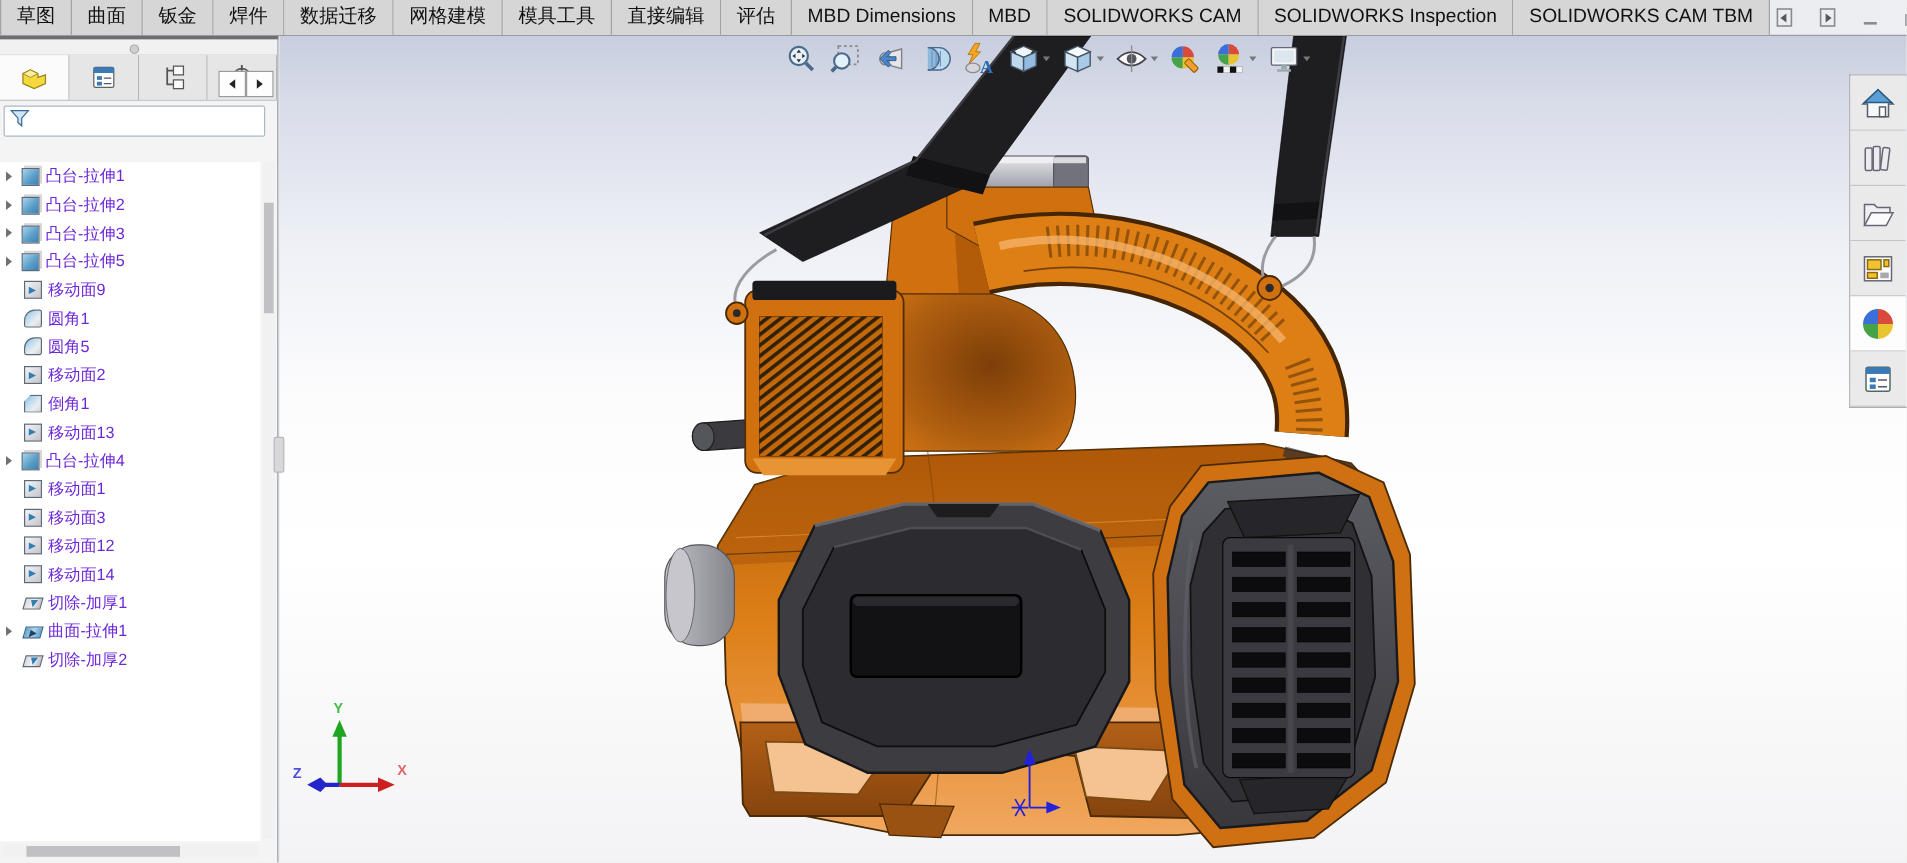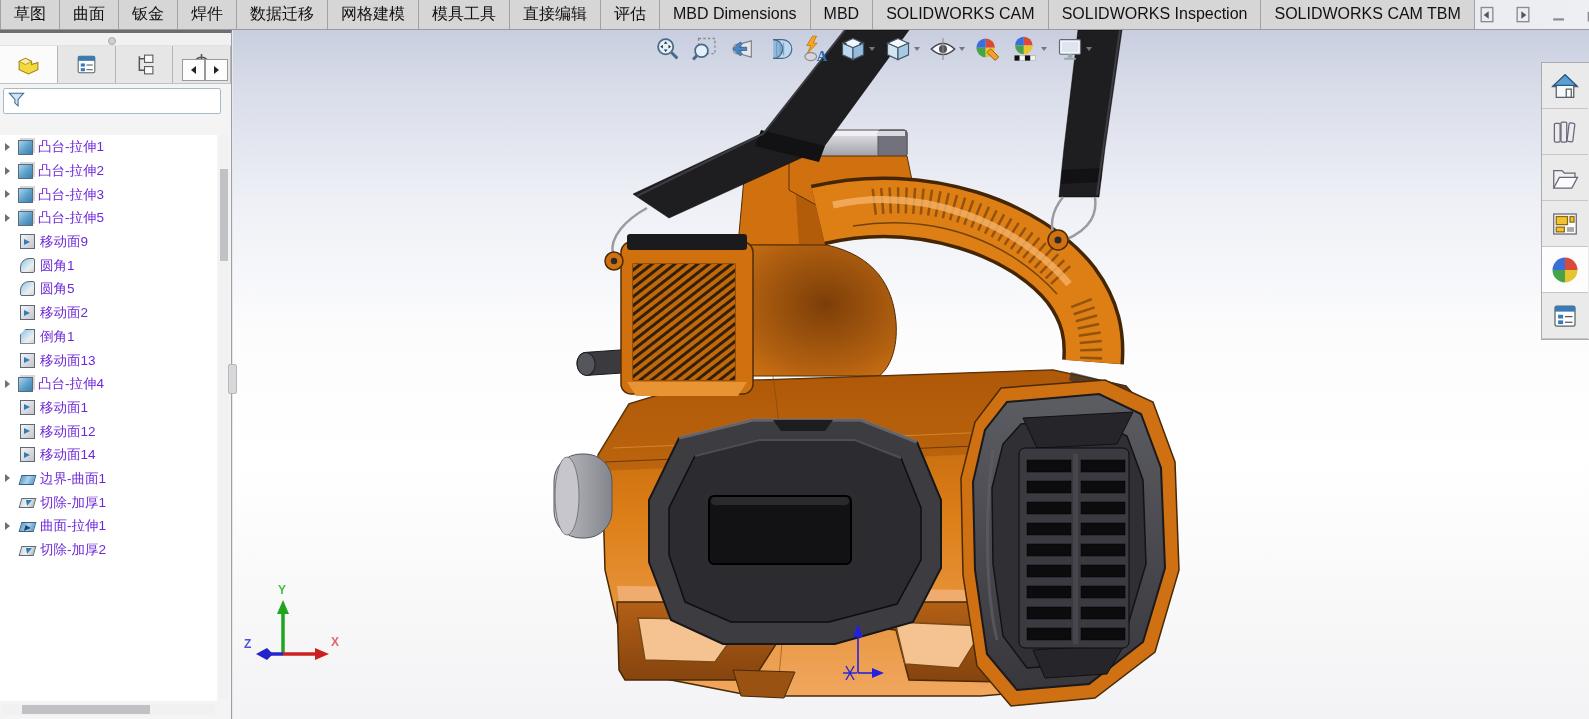--- a/index.html
+++ b/index.html
@@ -254,31 +254,31 @@
             <span class="tlabel">凸台-拉伸4</span>
           </div>
           <div class="trow">
             <span class="arrow"></span>
             <span class="ti ti-move-face"></span>
             <span class="tlabel">移动面1</span>
           </div>
           <div class="trow">
             <span class="arrow"></span>
             <span class="ti ti-move-face"></span>
+            <span class="tlabel">移动面3</span>
+          </div>
+          <div class="trow">
+            <span class="arrow"></span>
+            <span class="ti ti-move-face"></span>
             <span class="tlabel">移动面12</span>
           </div>
           <div class="trow">
             <span class="arrow"></span>
             <span class="ti ti-move-face"></span>
             <span class="tlabel">移动面14</span>
-          </div>
-          <div class="trow">
-            <span class="arrow exp"></span>
-            <span class="ti ti-boundary-surface"></span>
-            <span class="tlabel">边界-曲面1</span>
           </div>
           <div class="trow">
             <span class="arrow"></span>
             <span class="ti ti-cut-thicken"></span>
             <span class="tlabel">切除-加厚1</span>
           </div>
           <div class="trow">
             <span class="arrow exp"></span>
             <span class="ti ti-surface-extrude"></span>
             <span class="tlabel">曲面-拉伸1</span>

